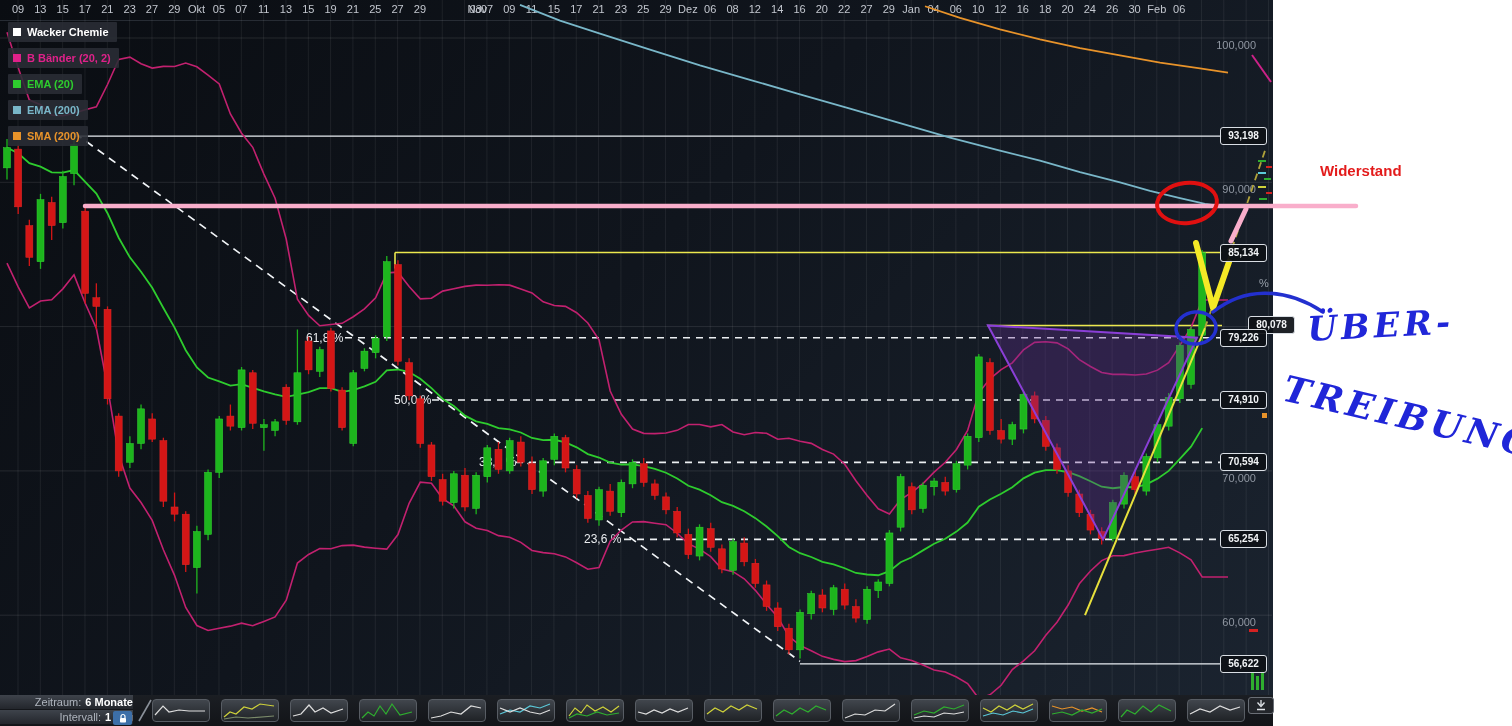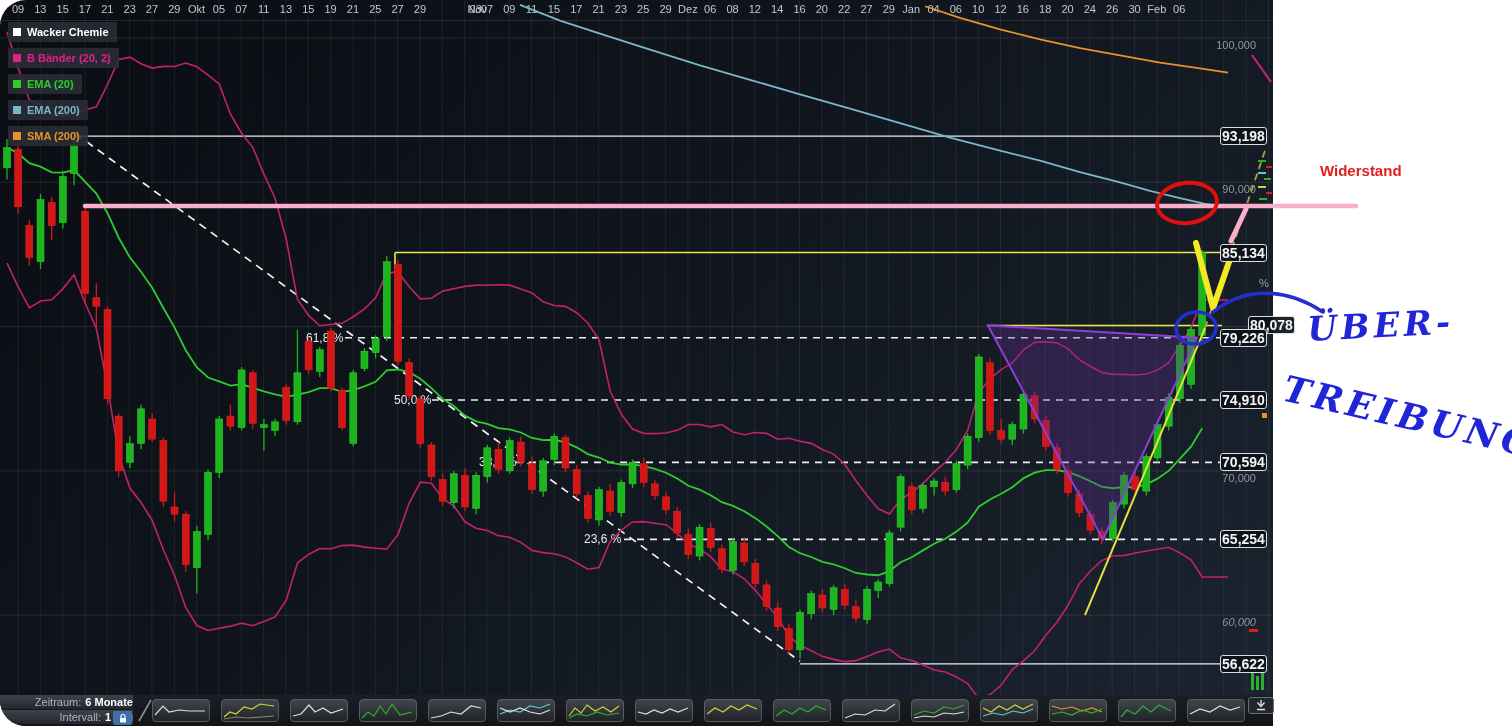--- a/index.html
+++ b/index.html
@@ -1,30 +1,30 @@
 <!DOCTYPE html>
 <html><head>
 <meta charset="utf-8">
 <style>
   html,body{margin:0;padding:0;background:#ffffff;font-family:"Liberation Sans",sans-serif;}
-  #stage{position:relative;width:1512px;height:726px;overflow:hidden;background:#ffffff;border-radius:26px;}
+  #stage{position:relative;width:1512px;height:726px;overflow:hidden;background:#ffffff;}
   #chart-bg{position:absolute;left:0;top:0;width:1273px;height:726px;
     background:linear-gradient(135deg,#0a0d12 0%,#10151d 45%,#1b2430 100%);}
   #date-axis{position:absolute;left:0;top:0;width:1273px;height:20px;z-index:1;
     border-bottom:1px solid #272c34;}
   .date-label{position:absolute;top:3px;transform:translateX(-50%);font-size:11px;color:#c3c7cf;}
   #chart-svg{position:absolute;left:0;top:0;z-index:2;pointer-events:none;}
   #legend{position:absolute;left:8px;top:22px;z-index:3;}
   .legend-chip{display:flex;align-items:center;height:16px;margin-bottom:6px;
     background:rgba(42,46,53,0.88);padding:2px 8px 2px 5px;width:max-content;border-radius:1px;cursor:pointer;}
   .legend-swatch{width:8px;height:8px;margin-right:6px;display:inline-block;}
   .legend-chip span.lbl{font-size:11px;font-weight:bold;}
   .plabel-box{position:absolute;left:1220px;width:45px;height:16px;z-index:3;
     border:1.3px solid #d9dee4;border-radius:3px;background:rgba(14,17,23,0.93);
-    color:#f2f4f6;font-size:14px;font-weight:bold;text-align:center;line-height:16px;}
+    color:#f2f4f6;font-size:10px;font-weight:bold;text-align:center;line-height:16px;}
   .plabel-plain{position:absolute;left:1186px;width:70px;height:14px;z-index:1;
     color:#8f96a1;font-size:11px;text-align:right;}
   #bottom-bar{position:absolute;left:0;top:695px;width:1273px;height:31px;z-index:4;
     background:linear-gradient(#1b1e23,#121418);text-align:right;}
   .info-row{position:absolute;left:0;width:133px;height:15px;font-size:11px;
     background:linear-gradient(#3e434b,#23262c);border-bottom:1px solid #14161a;
     padding-left:6px;box-sizing:border-box;line-height:15px;cursor:pointer;white-space:nowrap;}
   .info-row .k{color:#aeb4bd;}
   .info-row .v{color:#ffffff;font-weight:bold;margin-left:4px;}
   #lock-btn{position:absolute;left:113px;top:1px;width:19px;height:14px;background:#3d6fa8;
@@ -440,21 +440,21 @@
       </div>
       <div class="legend-chip">
         <span class="legend-swatch" style="background: rgb(232, 147, 42);"></span>
         <span class="lbl" style="color: rgb(232, 147, 42);">SMA (200)</span>
       </div>
     </div>
   <div id="price-labels">
       <div class="plabel-plain" style="top: 39px;">100,000</div>
       <div class="plabel-plain" style="top: 183.3px;">90,000</div>
       <div class="plabel-plain" style="top: 471.9px;">70,000</div>
-      <div class="plabel-plain" style="top: 616.2px; font-style: italic;">60,000</div>
+      <div class="plabel-plain" style="top: 616.2px;">60,000</div>
       <div class="plabel-box" style="top: 127.153px;">93,198</div>
       <div class="plabel-box" style="top: 243.516px;">85,134</div>
       <div class="plabel-box" style="top: 316.474px; margin-left: 28px;">80,078</div>
       <div class="plabel-box" style="top: 328.769px;">79,226</div>
       <div class="plabel-box" style="top: 391.049px;">74,910</div>
       <div class="plabel-box" style="top: 453.329px;">70,594</div>
       <div class="plabel-box" style="top: 530.385px;">65,254</div>
       <div class="plabel-box" style="top: 654.945px;">56,622</div>
     </div>
 

